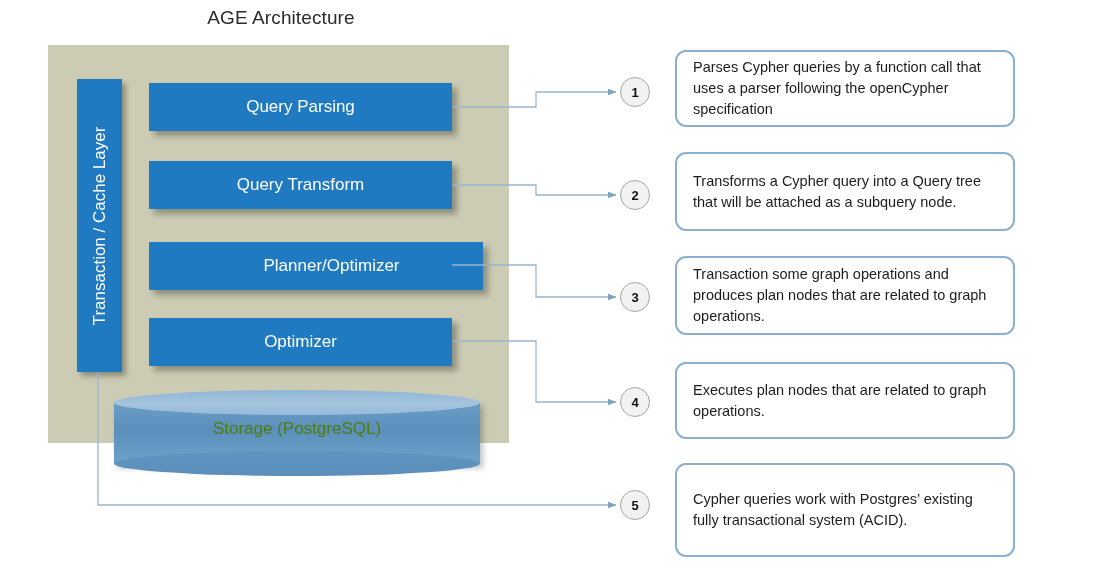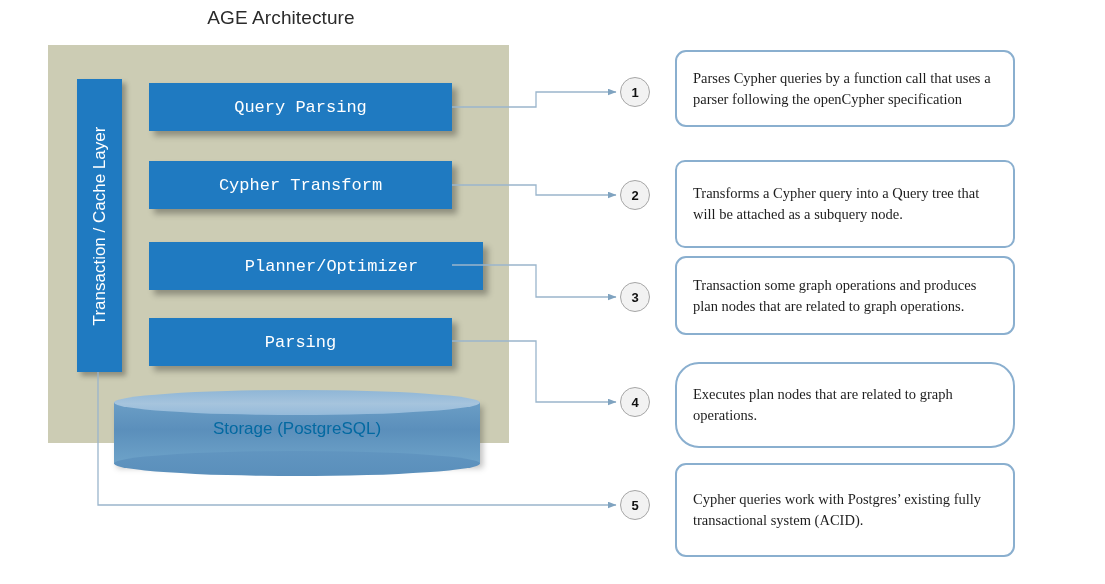--- a/index.html
+++ b/index.html
@@ -77,21 +77,20 @@
     width: 303px;
     height: 48px;
     background: #1f7ac1;
     box-shadow: 5px 5px 6px rgba(0,0,0,0.30);
     color: #ffffff;
     font-size: 17px;
     display: flex;
     align-items: center;
     justify-content: center;
     text-align: right;
-    font-family: Liberation Mono, monospace;
   }
 
   
   .cylinder {
     position: absolute;
     left: 108px;
     top: 390px;
     width: 366px;
     height: 86px;
   }
@@ -121,41 +120,40 @@
     height: 25px;
     border-radius: 50%;
     background: linear-gradient(to bottom, #6195c0 0%, #5a8fbb 100%);
   }
   .cyl-label {
     position: absolute;
     left: 0;
     top: 28px;
     width: 366px;
     text-align: center;
-    color: #0369a1;
+    color: #4d7c0f;
     font-size: 17px;
     line-height: 22px;
   }
 
   
   .callout {
     position: absolute;
     left: 669px;
     width: 340px;
     border: 2px solid #8aafcf;
     border-radius: 11px;
     background: #ffffff;
     box-sizing: border-box;
     padding: 10px 16px;
     font-size: 14.5px;
     line-height: 21px;
     color: #1d1d1d;
     display: flex;
     align-items: center;
-    font-family: Liberation Serif, serif;
   }
   .callout p { margin: 0; }
 
   
   .numcircle {
     position: absolute;
     width: 30px;
     height: 30px;
     border-radius: 50%;
     background: #f2f2f2;
@@ -186,23 +184,23 @@
 
   <div class="diagram-title">AGE Architecture</div>
 
   <div class="panel"></div>
 
   <div class="vbar">
     <span class="vbar-label">Transaction  /  Cache Layer</span>
   </div>
 
   <div class="pbox" style="top:83px;">Query Parsing</div>
-  <div class="pbox" style="top:161px;">Cypher Transform</div>
+  <div class="pbox" style="top:161px;">Query Transform</div>
   <div class="pbox" style="top:242px;padding-left:31px;">Planner/Optimizer</div>
-  <div class="pbox" style="top:318px;">Parsing</div>
+  <div class="pbox" style="top:318px;">Optimizer</div>
 
   <div class="cylinder">
     <div class="cyl-body"></div>
     <div class="cyl-bottom"></div>
     <div class="cyl-top"></div>
     <div class="cyl-label">Storage (PostgreSQL)</div>
   </div>
 
   <svg id="connectors" viewBox="0 0 1105 584" xmlns="http://www.w3.org/2000/svg">
     <defs>
@@ -224,26 +222,26 @@
 
   <div class="numcircle" style="left:614px; top:77px;">1</div>
   <div class="numcircle" style="left:614px; top:180px;">2</div>
   <div class="numcircle" style="left:614px; top:282px;">3</div>
   <div class="numcircle" style="left:614px; top:387px;">4</div>
   <div class="numcircle" style="left:614px; top:490px;">5</div>
 
   <div class="callout" style="top:50px; height:77px;">
     <p>Parses Cypher queries by a function call that uses a parser following the openCypher specification</p>
   </div>
-  <div class="callout" style="top:160px; height:88px;border-radius:10px;">
+  <div class="callout" style="top:152px; height:79px;">
     <p>Transforms a Cypher query into a Query tree that will be attached as a subquery node.</p>
   </div>
   <div class="callout" style="top:256px; height:79px;">
     <p>Transaction some graph operations and produces plan nodes that are related to graph operations.</p>
   </div>
-  <div class="callout" style="top:362px; height:86px;border-radius:24px;">
+  <div class="callout" style="top:362px; height:77px;">
     <p>Executes plan nodes that are related to graph operations.</p>
   </div>
   <div class="callout" style="top:463px; height:94px;">
     <p>Cypher queries work with Postgres’ existing fully transactional system (ACID).</p>
   </div>
 
 </div>
 
 </body></html>

